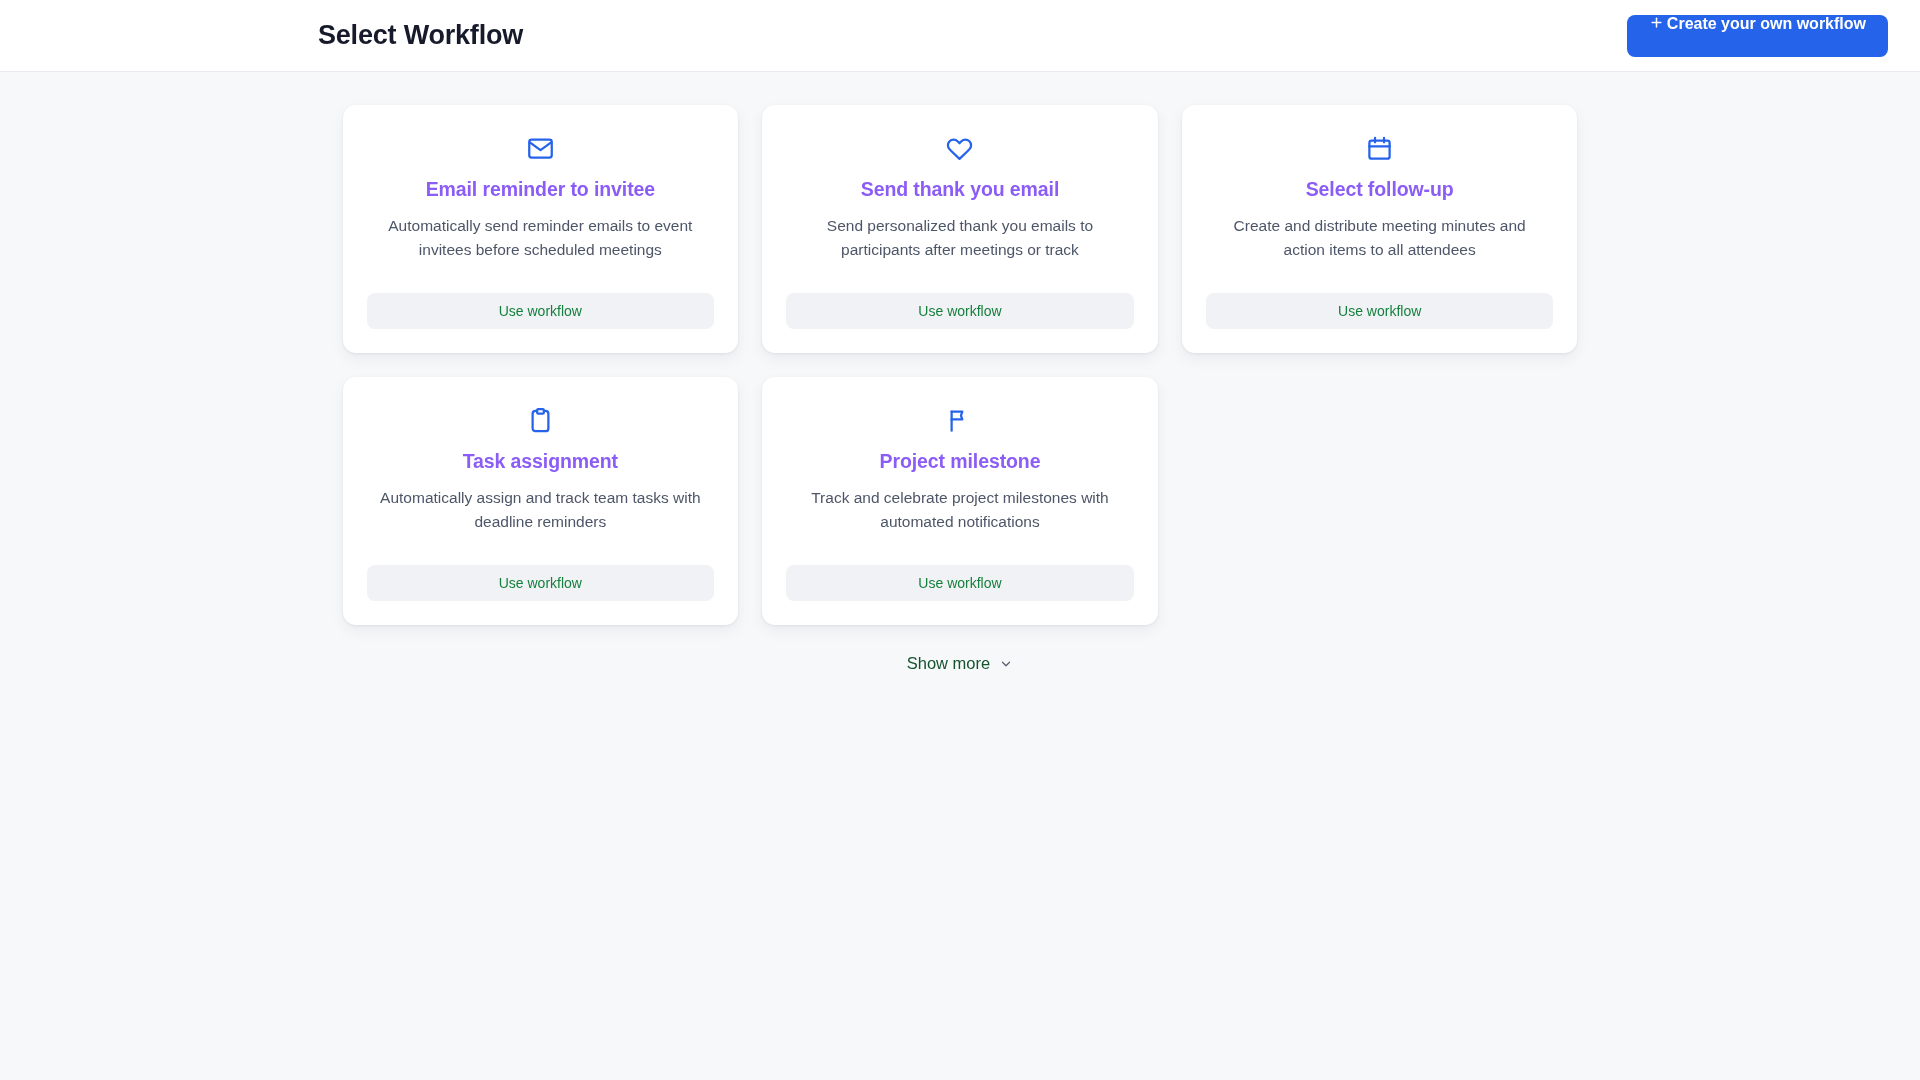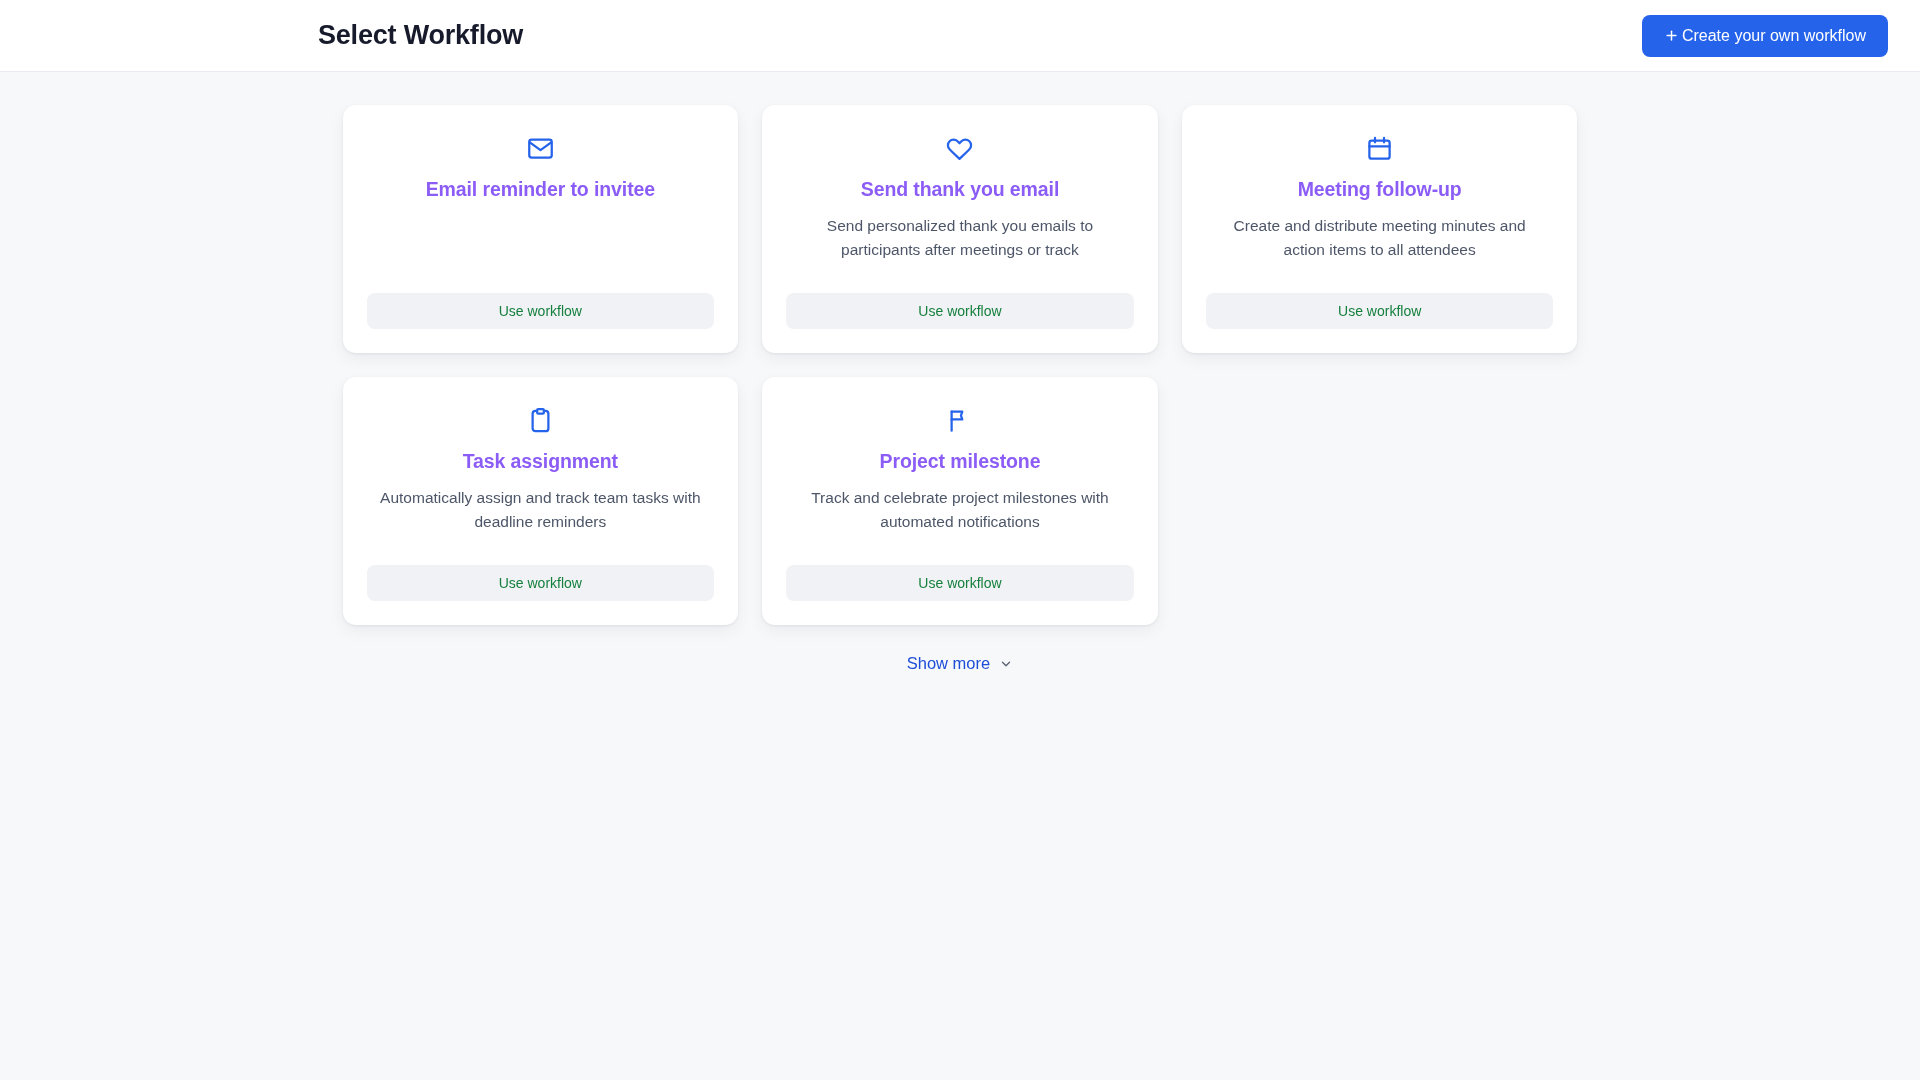--- a/index.html
+++ b/index.html
@@ -32,31 +32,30 @@
   .page-title {
     font-size: 27px;
     font-weight: bold;
     letter-spacing: -0.2px;
     color: #161a2b;
     line-height: 1;
   }
 
   .create-btn {
     display: inline-flex;
-    align-items: center;
     gap: 3px;
     background: #2563eb;
     color: #ffffff;
     border: none;
     border-radius: 8px;
     height: 42px;
     padding: 0 22px;
     font-family: inherit;
     font-size: 16px;
-    font-weight: 400;
+    font-weight: 700;
     cursor: pointer;
     white-space: nowrap;
   }
   .create-btn .plus-icon {
     display: inline-flex;
     align-items: center;
     justify-content: center;
     width: 15px;
     height: 15px;
   }
@@ -141,21 +140,21 @@
     padding-top: 25px;
   }
   .show-more-btn {
     display: inline-flex;
     align-items: center;
     gap: 9px;
     background: transparent;
     border: none;
     font-family: inherit;
     font-size: 16.5px;
-    color: #1d4ed8;
+    color: #14532d;
     cursor: pointer;
     padding: 4px 6px;
   }
   .chevron {
     display: inline-flex;
     align-items: center;
     justify-content: center;
     width: 14px;
     height: 14px;
     color: #59616f;
@@ -183,20 +182,21 @@
   <section class="card-grid">
 
     <article class="workflow-card">
       <span class="card-icon">
         <svg width="27" height="27" viewBox="0 0 24 24" fill="none" stroke="currentColor" stroke-width="2" stroke-linecap="round" stroke-linejoin="round">
           <rect x="2" y="4" width="20" height="16" rx="2"></rect>
           <path d="M2.5 6.5 L12 13.5 L21.5 6.5"></path>
         </svg>
       </span>
       <h2 class="card-title">Email reminder to invitee</h2>
+      <p class="card-desc">Automatically send reminder emails to event invitees before scheduled meetings</p>
       <button class="use-btn">Use workflow</button>
     </article>
 
     <article class="workflow-card">
       <span class="card-icon">
         <svg width="27" height="27" viewBox="0 0 24 24" fill="none" stroke="currentColor" stroke-width="2" stroke-linecap="round" stroke-linejoin="round">
           <path d="M20.8 5.6a5 5 0 0 0-7.1 0L12 7.3l-1.7-1.7a5 5 0 1 0-7.1 7.1l1.7 1.7L12 21.2l7.1-6.8 1.7-1.7a5 5 0 0 0 0-7.1z"></path>
         </svg>
       </span>
       <h2 class="card-title">Send thank you email</h2>
@@ -206,21 +206,21 @@
 
     <article class="workflow-card">
       <span class="card-icon">
         <svg width="27" height="27" viewBox="0 0 24 24" fill="none" stroke="currentColor" stroke-width="2" stroke-linecap="round" stroke-linejoin="round">
           <rect x="3" y="5" width="18" height="16" rx="2"></rect>
           <line x1="3" y1="10" x2="21" y2="10"></line>
           <line x1="8" y1="2.5" x2="8" y2="6.5"></line>
           <line x1="16" y1="2.5" x2="16" y2="6.5"></line>
         </svg>
       </span>
-      <h2 class="card-title">Meeting follow-up</h2>
+      <h2 class="card-title">Select follow-up</h2>
       <p class="card-desc">Create and distribute meeting minutes and action items to all attendees</p>
       <button class="use-btn">Use workflow</button>
     </article>
 
     <article class="workflow-card row2-c1">
       <span class="card-icon">
         <svg width="27" height="27" viewBox="0 0 24 24" fill="none" stroke="currentColor" stroke-width="2" stroke-linecap="round" stroke-linejoin="round">
           <path d="M9 3.5H7.5A2.5 2.5 0 0 0 5 6v13a2.5 2.5 0 0 0 2.5 2.5h9A2.5 2.5 0 0 0 19 19V6a2.5 2.5 0 0 0-2.5-2.5H15"></path>
           <rect x="9" y="1.8" width="6" height="4" rx="1"></rect>
         </svg>

